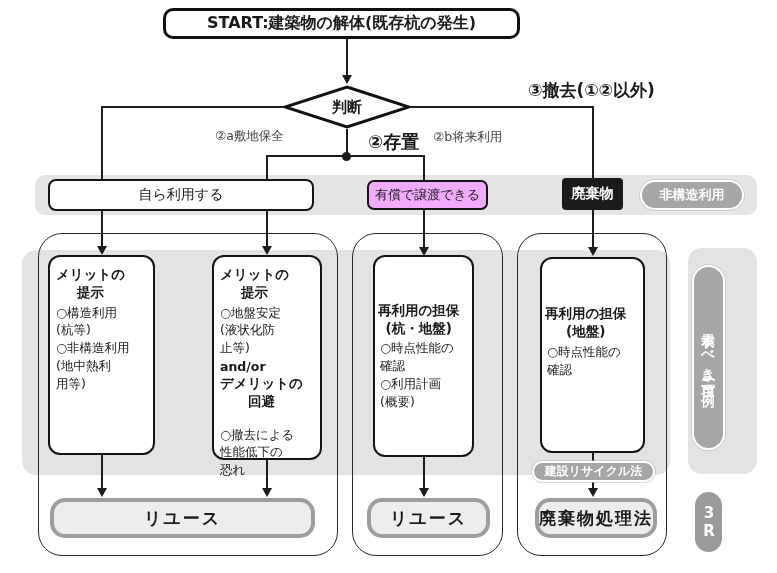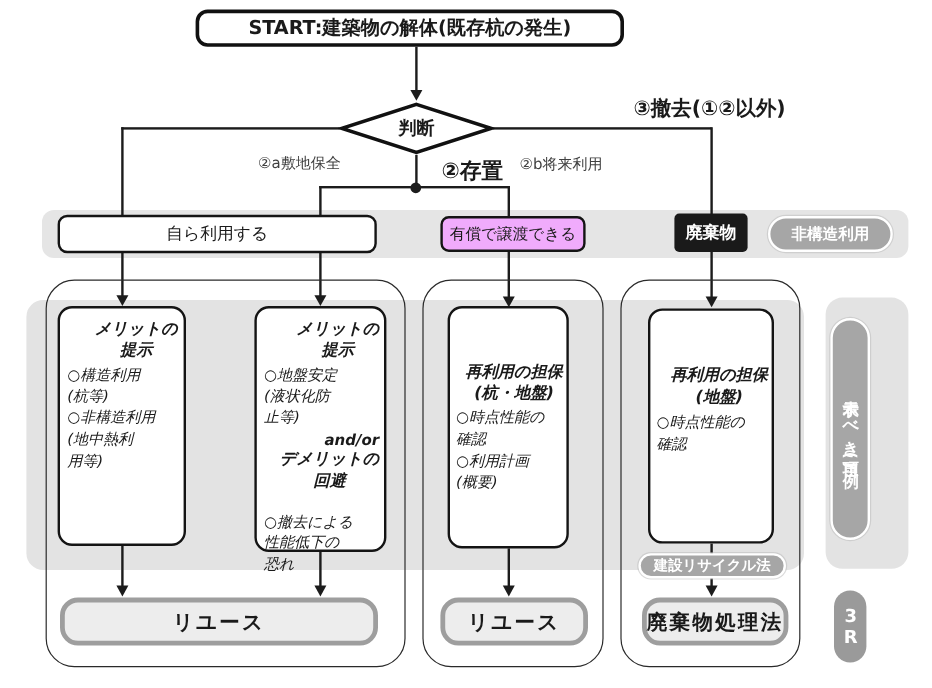--- a/index.html
+++ b/index.html
@@ -9,21 +9,21 @@
   }
   .abs{position:absolute;box-sizing:border-box;}
   .pre{white-space:pre-line;}
   .line{position:absolute;background:var(--line);}
   .ah{position:absolute;width:0;height:0;border-left:5px solid transparent;border-right:5px solid transparent;border-top:9px solid var(--line);}
   .dot{position:absolute;width:9px;height:9px;border-radius:50%;background:var(--line);}
   .graypanel{position:absolute;background:var(--panel);border-radius:14px;}
   .grayband{position:absolute;background:var(--band);border-radius:10px;}
   .cont{position:absolute;border:1.6px solid #2a2a2a;border-radius:24px;box-sizing:border-box;background:transparent;}
   .wbox{position:absolute;background:#fff;border:2.5px solid #141414;border-radius:12px;box-sizing:border-box;}
-  .cflex{display:flex;flex-direction:column;align-items:flex-end;font-style:italic;}
+  .cflex{display:flex;flex-direction:column;align-items:flex-start;}
   .center{display:flex;align-items:center;justify-content:center;}
   .b{font-weight:bold;}
   .bodytxt{font-size:12.5px;line-height:1.42;text-align:left;align-self:flex-start;}
   .boxtitle{font-size:13.5px;line-height:1.32;text-align:center;font-weight:bold;}
   .pill{position:absolute;background:var(--badge);color:#fff;font-weight:bold;border:2px solid #fff;border-radius:999px;box-sizing:border-box;display:flex;align-items:center;justify-content:center;box-shadow:0 0 0 1px rgba(190,190,190,.55);}
   .outcome{position:absolute;background:var(--outcomefill);border:4px solid var(--outcomeborder);border-radius:15px;display:flex;align-items:center;justify-content:center;font-weight:bold;font-size:17px;letter-spacing:2px;box-sizing:border-box;text-align:right;}
   .branchlabel{position:absolute;font-weight:bold;font-size:17px;}
   .smalllabel{position:absolute;font-size:12.5px;color:#404040;}
   .vtext{writing-mode:vertical-rl;}
   .vupright{writing-mode:vertical-rl;text-orientation:upright;}

